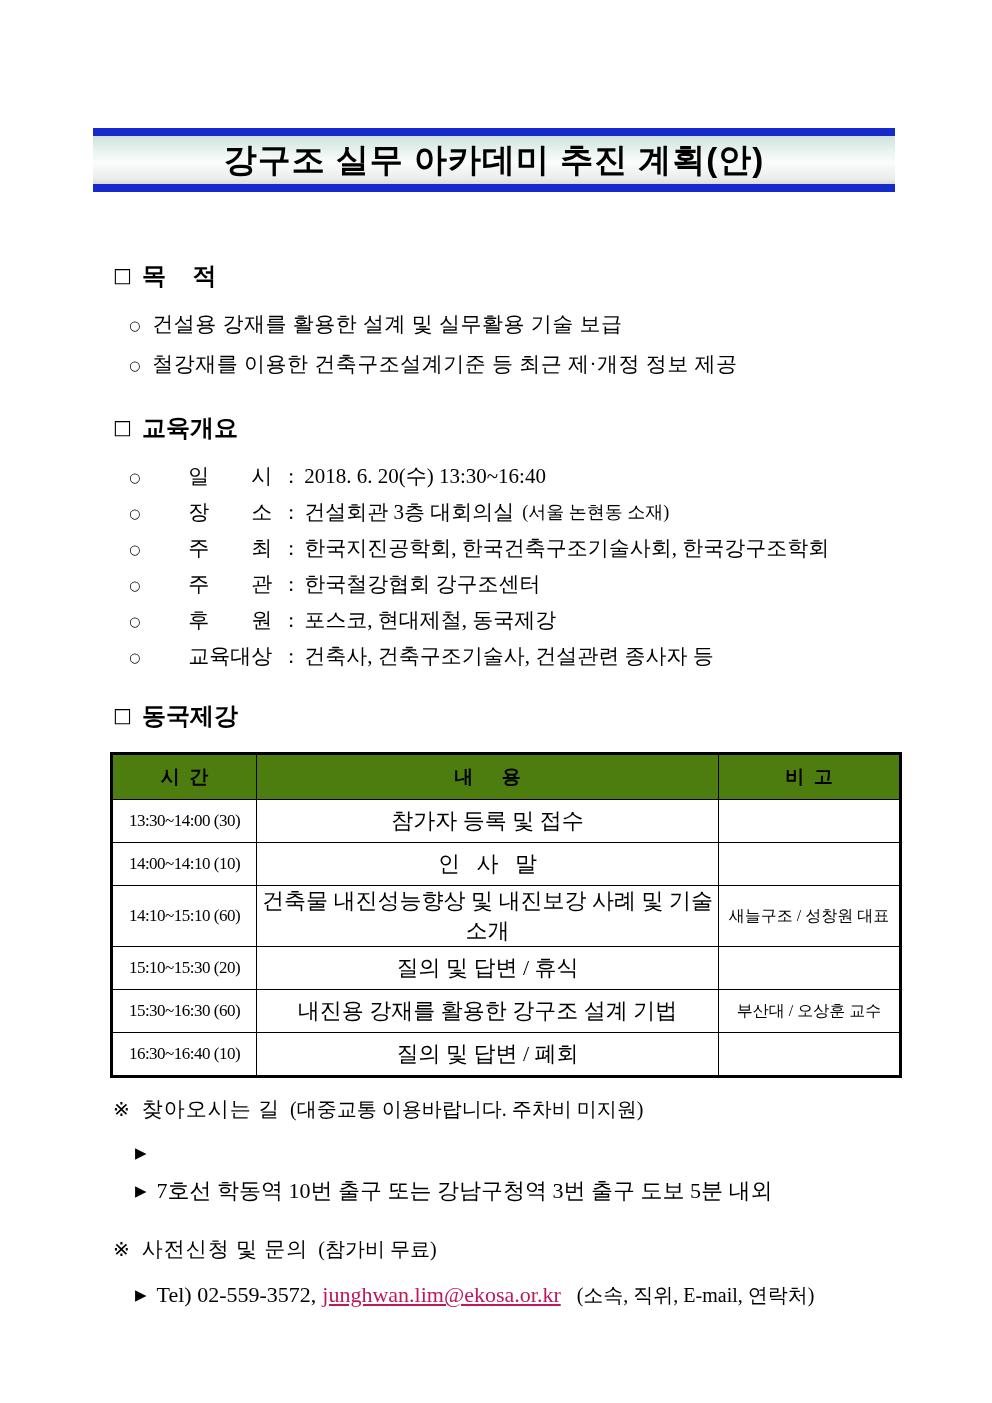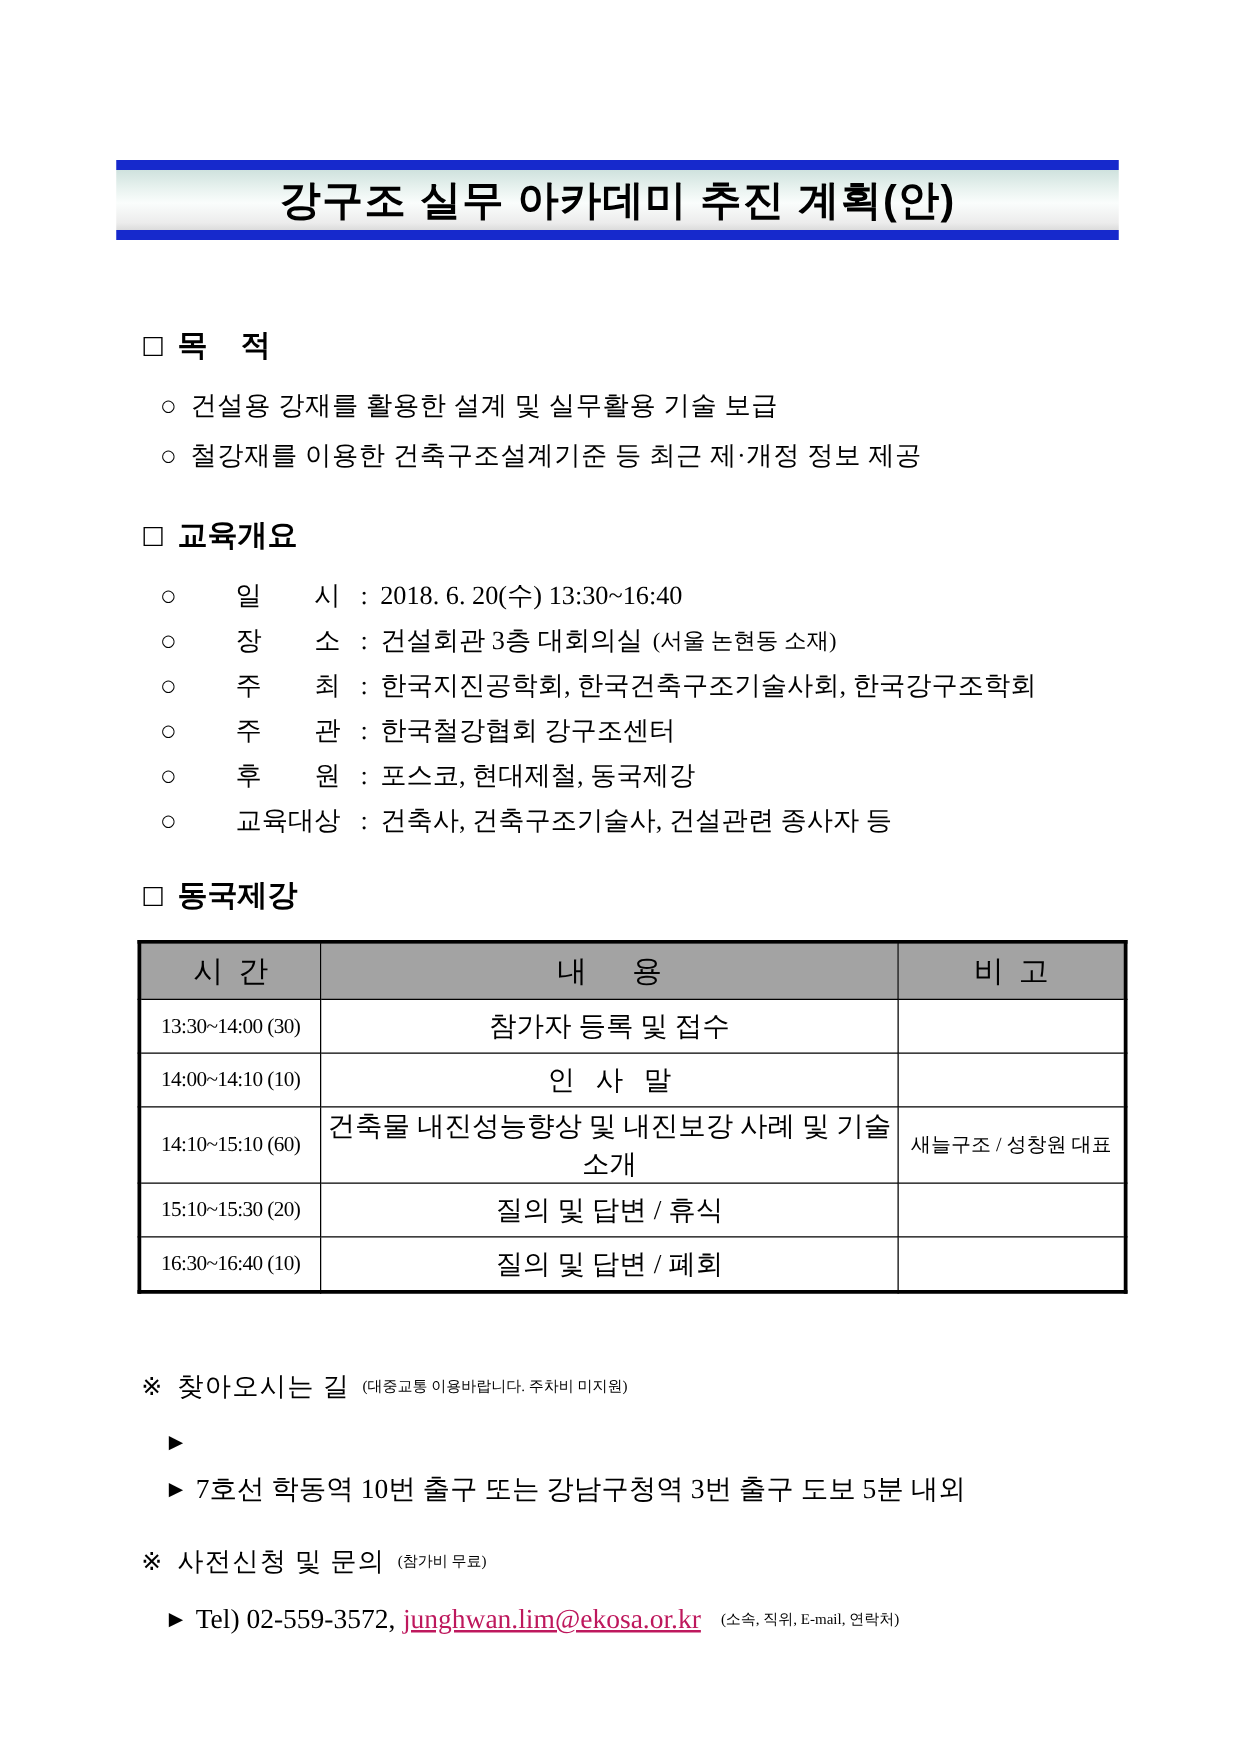--- a/index.html
+++ b/index.html
@@ -32,32 +32,32 @@
   .ov-line{display:flex;align-items:center;height:36px;margin-left:16px;font-size:21px;}
   .ov-label{display:inline-block;width:98px;white-space:pre;overflow:hidden;margin-left:36px;}
   .ov-colon{margin:0 10px 0 2px;}
   .ov-note{font-size:18px;margin-left:8px;}
 
   
   table.sched{border-collapse:collapse;table-layout:fixed;width:789px;
               border:3px solid #000;background:#fff;}
   table.sched th,table.sched td{border:1px solid #000;text-align:center;padding:0 4px;
               overflow:hidden;}
-  table.sched th{height:44px;background:#a3a3a3;font-weight:normal;font-size:24px;
+  table.sched th{height:44px;background:#4d7c0f;font-weight:bold;font-size:19px;
               white-space:pre;}
   table.sched td{height:42px;}
   td.c-time{font-size:17px;letter-spacing:-0.5px;white-space:nowrap;}
   td.c-content{font-size:22px;white-space:pre-wrap;}
   td.c-note{font-size:16px;}
 
   
   .ref-line{display:flex;align-items:center;font-size:21px;height:34px;}
   .refmark{font-size:20px;margin-right:12px;font-family:"DejaVu Sans",sans-serif;}
   .ref-title{letter-spacing:1px;}
-  .ref-note{font-size:12px;margin-left:10px;}
+  .ref-note{font-size:20px;margin-left:10px;}
   .ar-line{display:flex;align-items:center;font-size:22px;height:38px;margin-left:22px;}
   .tri{font-size:15px;margin-right:10px;font-family:"DejaVu Sans",sans-serif;position:relative;top:0px;}
   .email{color:#be185d;text-decoration:underline;cursor:pointer;margin:0 6px;}
 
   
   #sec-purpose{top:260px;}
   #sec-purpose h2{margin-bottom:12px;}
   #sec-overview{top:412px;}
   #sec-overview h2{margin-bottom:14px;}
   #sec-schedule{top:700px;left:113px;}
@@ -177,20 +177,25 @@
           <td class="c-time">14:10~15:10 (60)</td>
           <td class="c-content">건축물 내진성능향상 및 내진보강 사례 및 기술 소개</td>
           <td class="c-note">새늘구조 / 성창원 대표</td>
         </tr>
         <tr>
           <td class="c-time">15:10~15:30 (20)</td>
           <td class="c-content">질의 및 답변 / 휴식</td>
           <td class="c-note"></td>
         </tr>
         <tr>
+          <td class="c-time">15:30~16:30 (60)</td>
+          <td class="c-content">내진용 강재를 활용한 강구조 설계 기법</td>
+          <td class="c-note">부산대 / 오상훈 교수</td>
+        </tr>
+        <tr>
           <td class="c-time">16:30~16:40 (10)</td>
           <td class="c-content">질의 및 답변 / 폐회</td>
           <td class="c-note"></td>
         </tr>
       </tbody>
     </table>
   </section>
 
   <section class="sec" id="sec-directions">
     <div class="ref-line">

